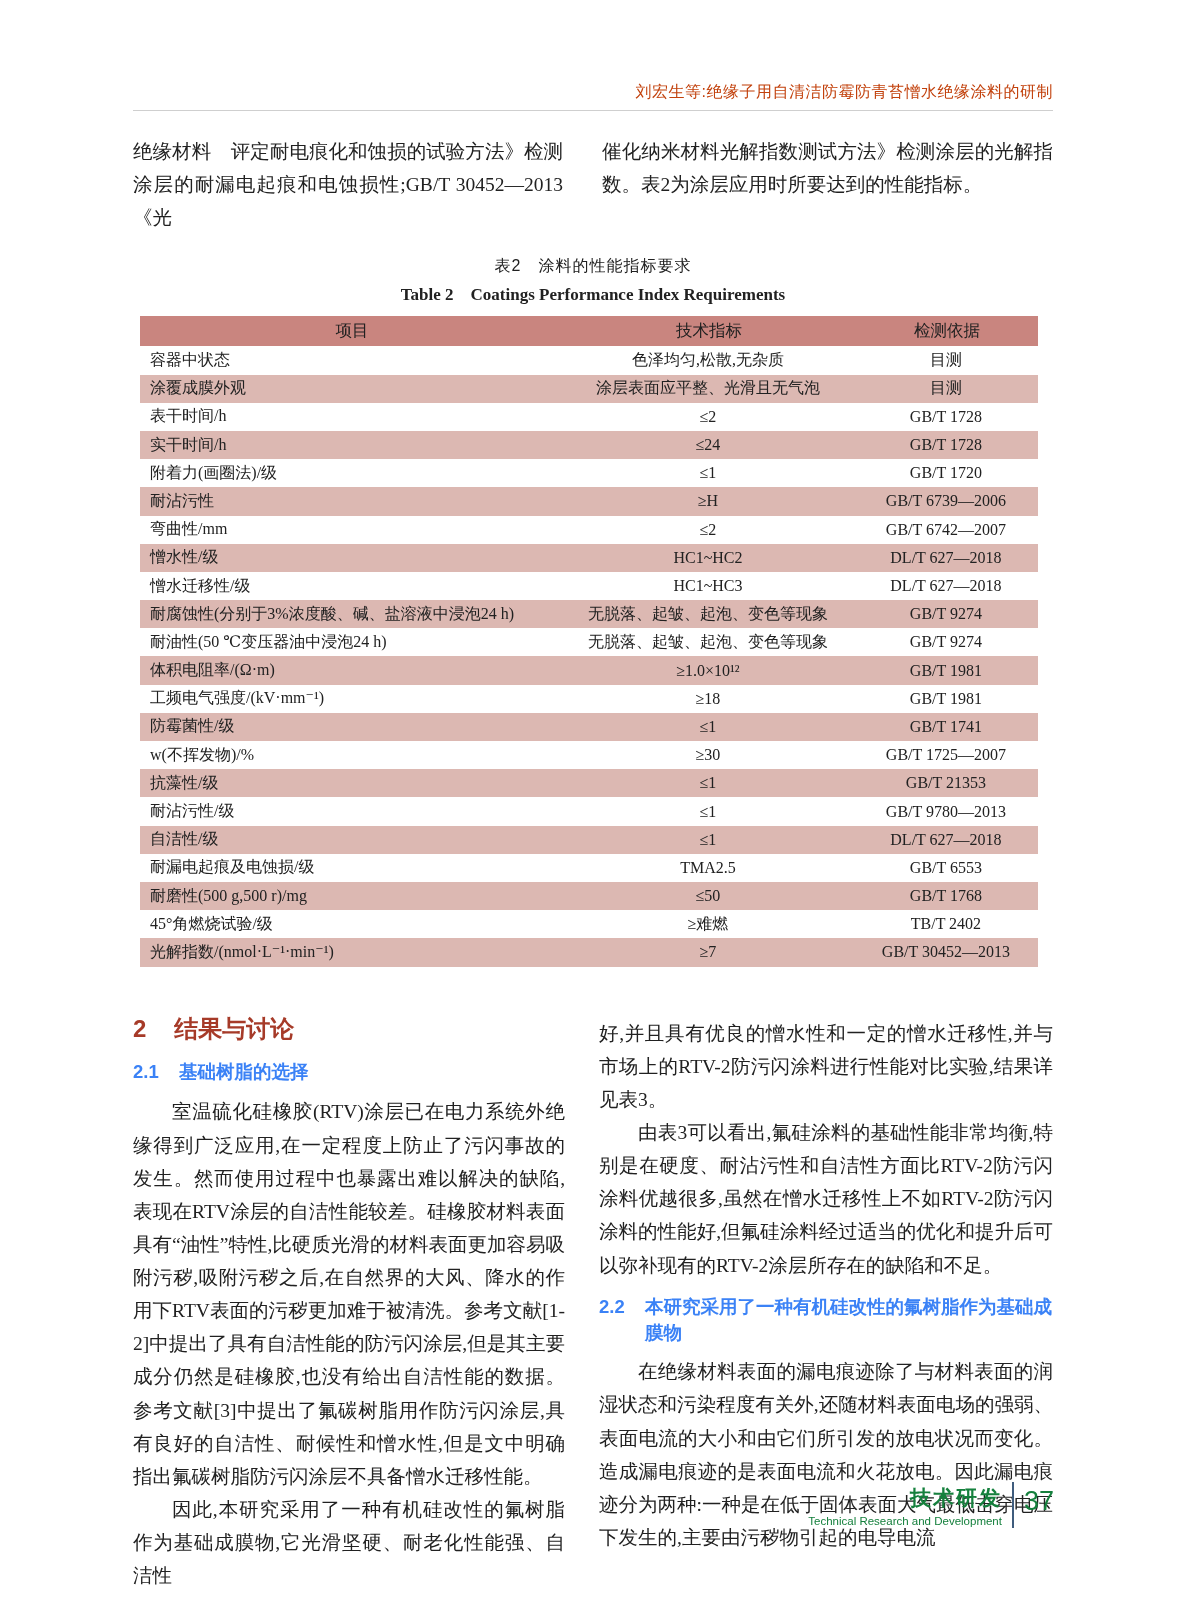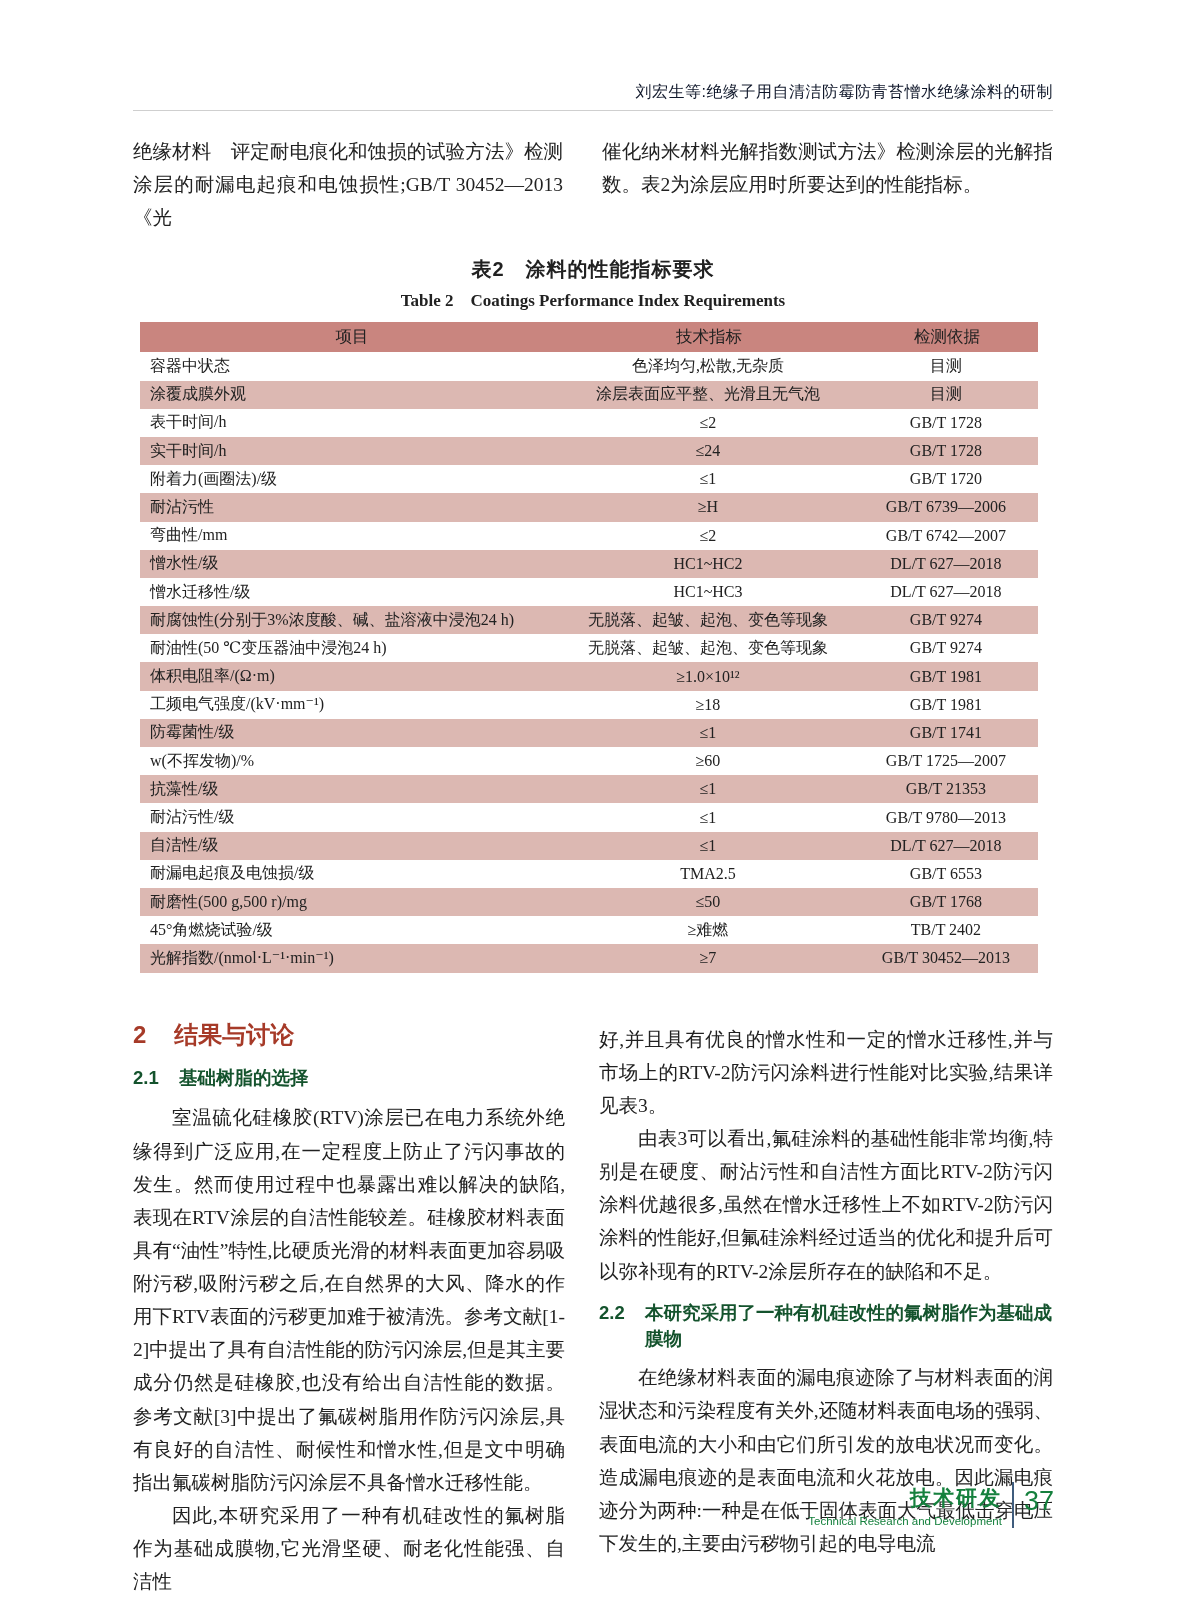--- a/index.html
+++ b/index.html
@@ -5,34 +5,34 @@
   html,body{margin:0;padding:0;}
   body{
     width:1187px;height:1600px;overflow:hidden;position:relative;
     background:#ffffff;color:#212121;
     font-family:"Liberation Serif","DejaVu Serif",serif;
   }
   .content{position:absolute;left:133px;top:0;width:920px;}
 
   
   .running-head{
-    margin-top:82px;text-align:right;color:#0f172a;
+    margin-top:82px;text-align:right;color:#c2410c;
     font-family:"Liberation Sans","DejaVu Sans",sans-serif;
     font-size:16px;letter-spacing:.5px;
   }
   .head-rule{margin-top:7px;border-top:1px solid #cfcfcf;height:0;}
 
   
   .intro{display:flex;gap:39px;margin-top:24px;font-size:19.5px;line-height:1.7;text-align:justify;}
   .intro .col-l{width:432px;}
   .intro .col-r{width:453px;}
 
   
   .tbl-title-zh{
-    margin-top:22px;text-align:center;font-weight:bold;font-size:20px;
+    margin-top:22px;text-align:center;font-weight:normal;font-size:16px;
     font-family:"Liberation Sans","DejaVu Sans",sans-serif;letter-spacing:1px;
   }
   .tbl-title-en{margin-top:6px;text-align:center;font-weight:bold;font-size:17px;}
 
   
   .perf-table{margin:10px 0 0 7px;width:898px;font-size:16px;}
   .t-head{display:flex;background:#c9857f;min-height:30px;}
   .t-row{display:flex;min-height:28.2px;}
   .t-body .t-row:nth-child(even){background:#dcb8b2;}
   .td{display:flex;align-items:center;box-sizing:border-box;}
@@ -43,21 +43,21 @@
 
   
   .results{display:flex;gap:34px;margin-top:46px;}
   .res-l{width:432px;}
   .res-r{width:454px;padding-top:4px;}
   .h2{
     display:flex;gap:28px;align-items:baseline;color:#a63a28;font-weight:bold;
     font-family:"Liberation Sans","DejaVu Sans",sans-serif;font-size:24px;margin:0 0 14px 0;
   }
   .h3{
-    display:flex;color:#14532d;font-weight:bold;
+    display:flex;color:#3b82f6;font-weight:bold;
     font-family:"Liberation Sans","DejaVu Sans",sans-serif;font-size:18.5px;
     line-height:1.45;margin:0 0 10px 0;
   }
   .h3 .num{width:46px;flex:none;}
   .h3 .txt{flex:1;}
   .res-p{margin:0;font-size:19.5px;line-height:1.7;text-align:justify;text-indent:2em;}
   .res-p.cont{text-indent:0;}
   .sub2{margin:12px 0 8px 0;}
 
   
@@ -173,21 +173,21 @@
     </div>
 
     <div class="t-row">
       <div class="td c1">防霉菌性/级</div>
       <div class="td c2">≤1</div>
       <div class="td c3">GB/T 1741</div>
     </div>
 
     <div class="t-row">
       <div class="td c1">w(不挥发物)/%</div>
-      <div class="td c2">≥60</div>
+      <div class="td c2">≥30</div>
       <div class="td c3">GB/T 1725—2007</div>
     </div>
 
     <div class="t-row">
       <div class="td c1">抗藻性/级</div>
       <div class="td c2">≤1</div>
       <div class="td c3">GB/T 21353</div>
     </div>
 
     <div class="t-row">

